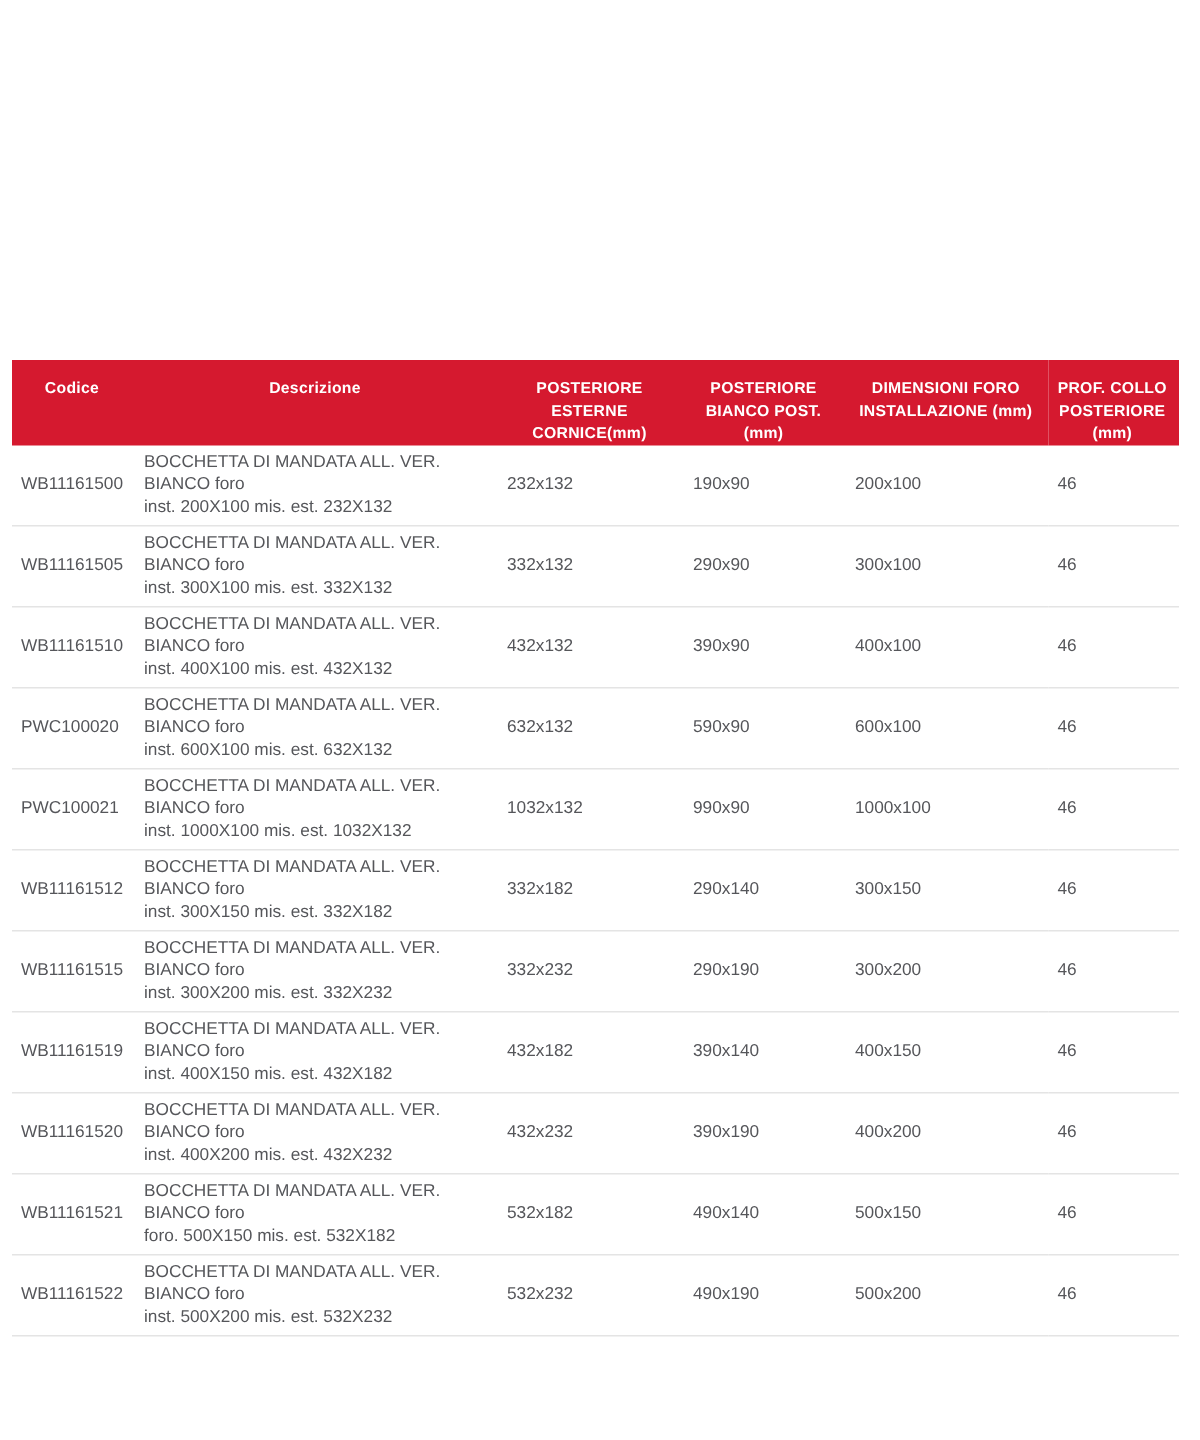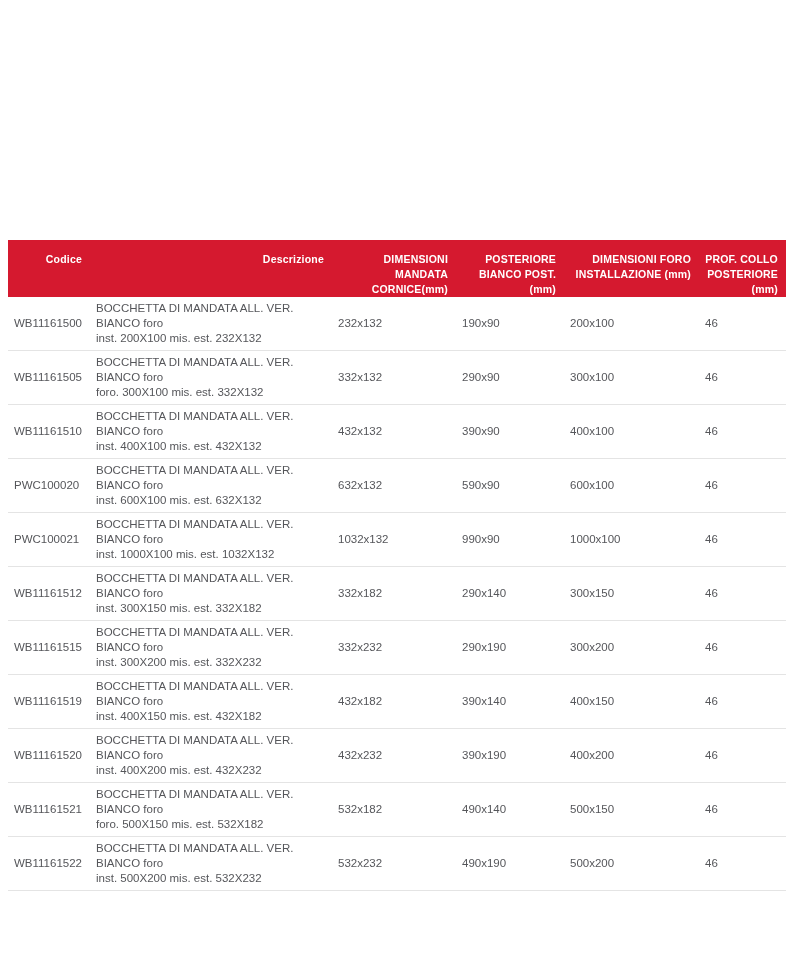--- a/index.html
+++ b/index.html
@@ -22,21 +22,21 @@
     width: 778px;
   }
   table.spec {
     border-collapse: collapse;
     table-layout: fixed;
     width: 778px;
   }
   table.spec thead th {
     background: #d5192f;
     color: #ffffff;
-    text-align: right;
+    text-align: center;
     vertical-align: top;
     box-sizing: border-box;
     height: 45px;
     padding: 12px 8px 0 6px;
     font-size: 10.5px;
     font-weight: 700;
     line-height: 15px;
     letter-spacing: 0.2px;
   }
   table.spec thead th .hline { display: block; }
@@ -77,21 +77,21 @@
       </colgroup>
       <thead>
         <tr>
           <th>
             <span class="hline">Codice</span>
           </th>
           <th>
             <span class="hline">Descrizione</span>
           </th>
           <th>
-            <span class="hline">DIMENSIONI MANDATA</span>
+            <span class="hline">POSTERIORE ESTERNE</span>
             <span class="hline">CORNICE(mm)</span>
           </th>
           <th>
             <span class="hline">POSTERIORE</span>
             <span class="hline">BIANCO POST. (mm)</span>
           </th>
           <th>
             <span class="hline">DIMENSIONI FORO</span>
             <span class="hline">INSTALLAZIONE (mm)</span>
           </th>
@@ -110,21 +110,21 @@
           </td>
           <td>232x132</td>
           <td>190x90</td>
           <td>200x100</td>
           <td>46</td>
         </tr>
         <tr>
           <td class="c-code">WB11161505</td>
           <td class="c-desc">
             <span class="dline">BOCCHETTA DI MANDATA ALL. VER. BIANCO foro</span>
-            <span class="dline">foro. 300X100 mis. est. 332X132</span>
+            <span class="dline">inst. 300X100 mis. est. 332X132</span>
           </td>
           <td>332x132</td>
           <td>290x90</td>
           <td>300x100</td>
           <td>46</td>
         </tr>
         <tr>
           <td class="c-code">WB11161510</td>
           <td class="c-desc">
             <span class="dline">BOCCHETTA DI MANDATA ALL. VER. BIANCO foro</span>

